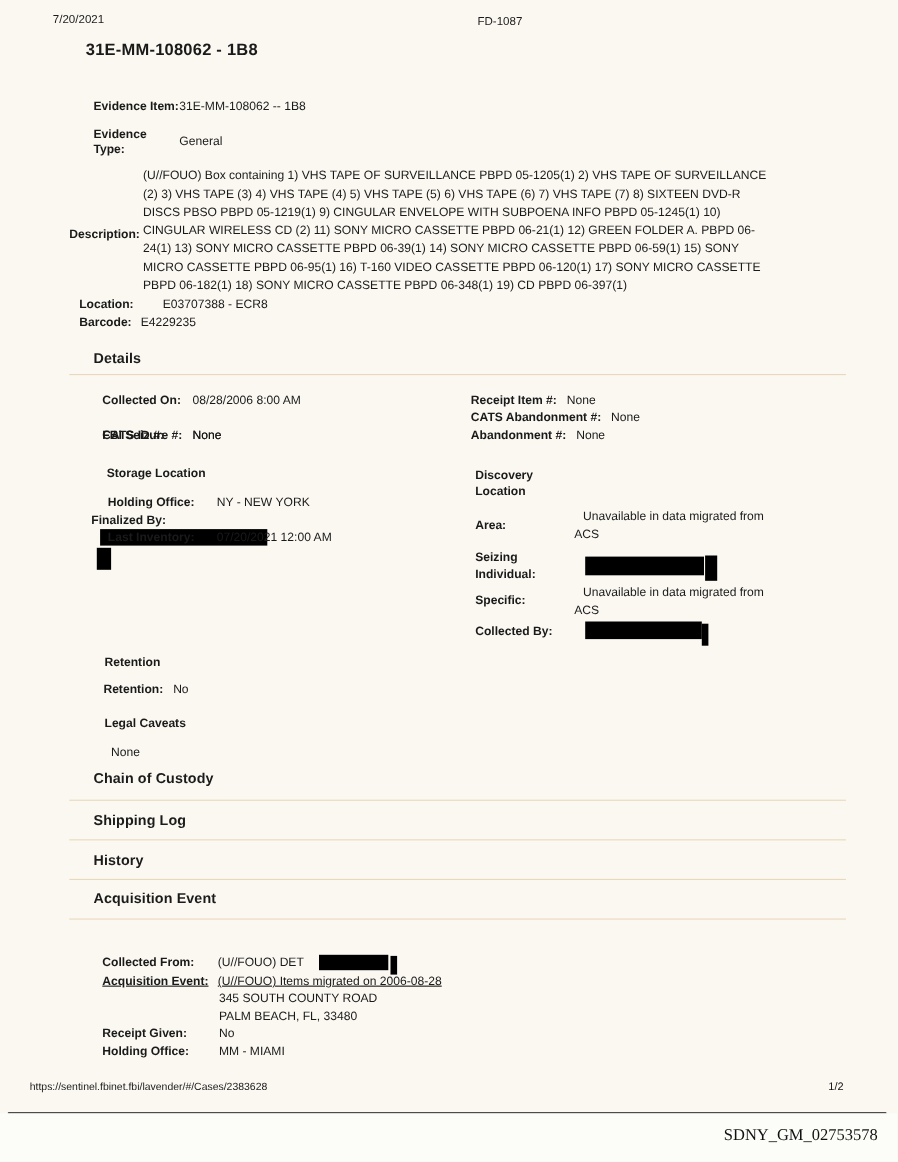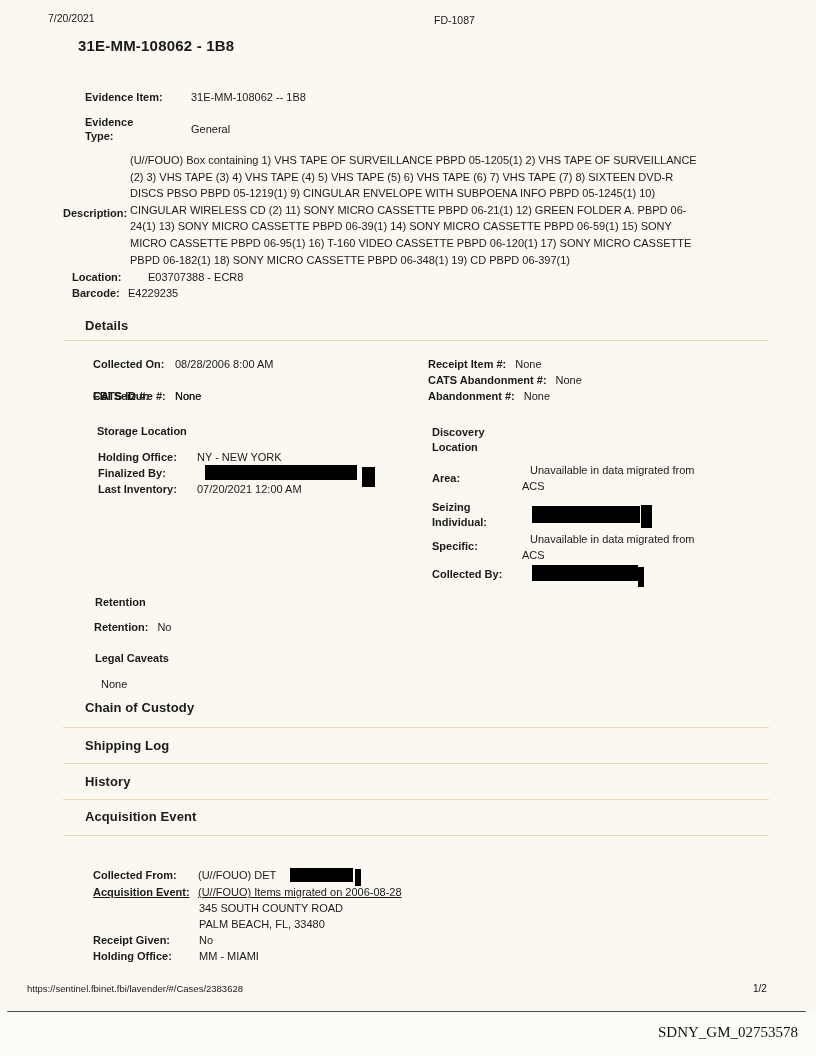--- a/index.html
+++ b/index.html
@@ -21,21 +21,21 @@
   .abs{position:absolute;}
   .t{font-size:11px;line-height:16px;}
   .b{font-weight:bold;}
   .hdr{font-size:10.5px;line-height:13px;}
   .case-title{font-size:15px;font-weight:bold;letter-spacing:.2px;}
   .sec{font-size:13px;font-weight:bold;color:#1b1b1b;letter-spacing:.1px;}
   .rule{position:absolute;left:63px;width:706px;height:1px;background:#e8d9bb;}
   .kv{position:absolute;display:flex;font-size:11px;line-height:16px;}
   .kv .lbl{font-weight:bold;flex:0 0 auto;}
   .kv .val{flex:0 0 auto;}
-  .ev-row{position:absolute;left:85px;display:flex;align-items:center;height:30px;gap:28px;}
+  .ev-row{position:absolute;left:85px;display:flex;align-items:center;height:30px;}
   .ev-row .lbl{font-weight:bold;width:78px;font-size:11px;line-height:14px;}
   .ev-row .val{font-size:11px;}
   .desc-text{font-size:11px;line-height:16.6px;text-align:left;}
   .wraplbl{font-weight:bold;font-size:11px;line-height:15px;}
   .valwrap{font-size:11px;line-height:16px;text-indent:8px;}
   .redact-bar{display:inline-block;background:#000;}
   .footer{font-size:9.5px;color:#222;}
   .pagenum{font-size:10px;color:#111;}
   .scan-edge{position:absolute;left:7px;top:1011px;width:799px;height:2px;background:#4c4c4c;border-radius:1px;}
   .bates{font-family:"Liberation Serif","DejaVu Serif",serif;font-size:15px;color:#111;}
@@ -98,21 +98,21 @@
   <div class="kv" style="left:428px;top:388px;">
     <span class="lbl">Abandonment #:</span>
     <span class="val" style="margin-left:9px">None</span>
   </div>
 
   <div class="abs t b" style="left:97px;top:423px;">Storage Location</div>
   <div class="kv" style="left:98px;top:449px;">
     <span class="lbl" style="width:99px">Holding Office:</span>
     <span class="val">NY - NEW YORK</span>
   </div>
-  <div class="kv" style="left:98px;top:465px;">
+  <div class="kv" style="left:83px;top:465px;flex-direction:column;">
     <span class="lbl" style="width:99px">Finalized By:</span>
     <span class="redact-bar" style="width:152px;height:15px;margin-left:8px;"></span>
     <span class="redact-bar" style="width:13px;height:20px;margin-left:5px;transform:translateY(2px);"></span>
   </div>
   <div class="kv" style="left:98px;top:481px;">
     <span class="lbl" style="width:99px">Last Inventory:</span>
     <span class="val">07/20/2021 12:00 AM</span>
   </div>
 
   <div class="abs wraplbl" style="left:432px;top:425px;width:70px;">Discovery Location</div>

